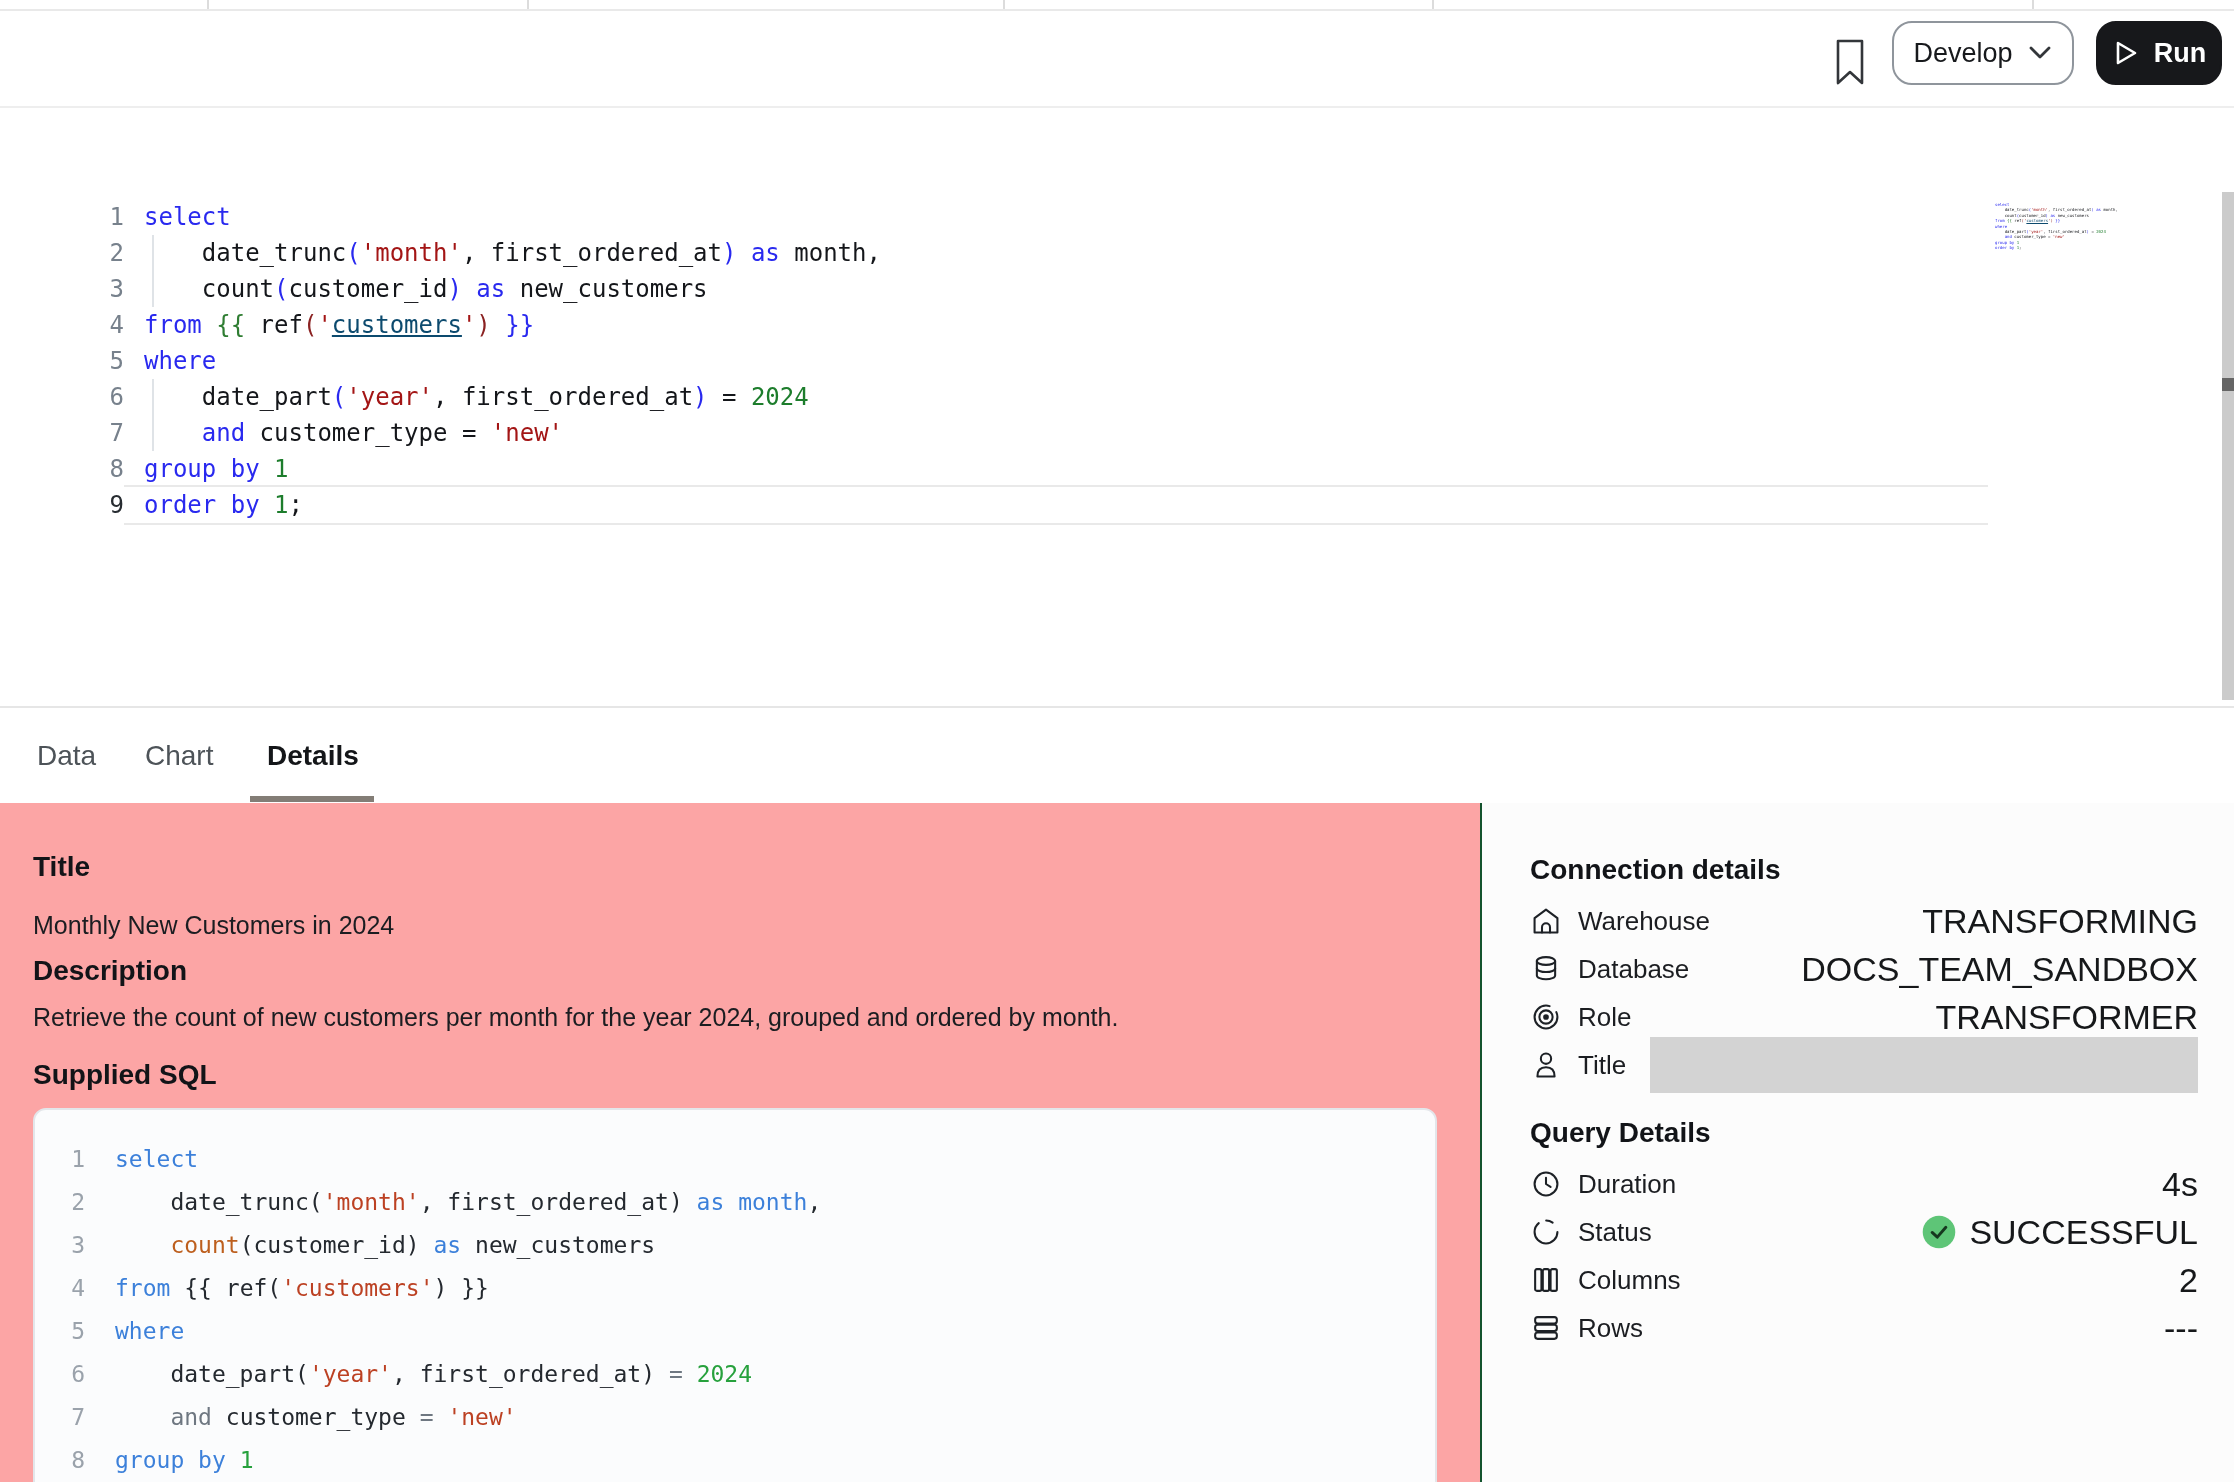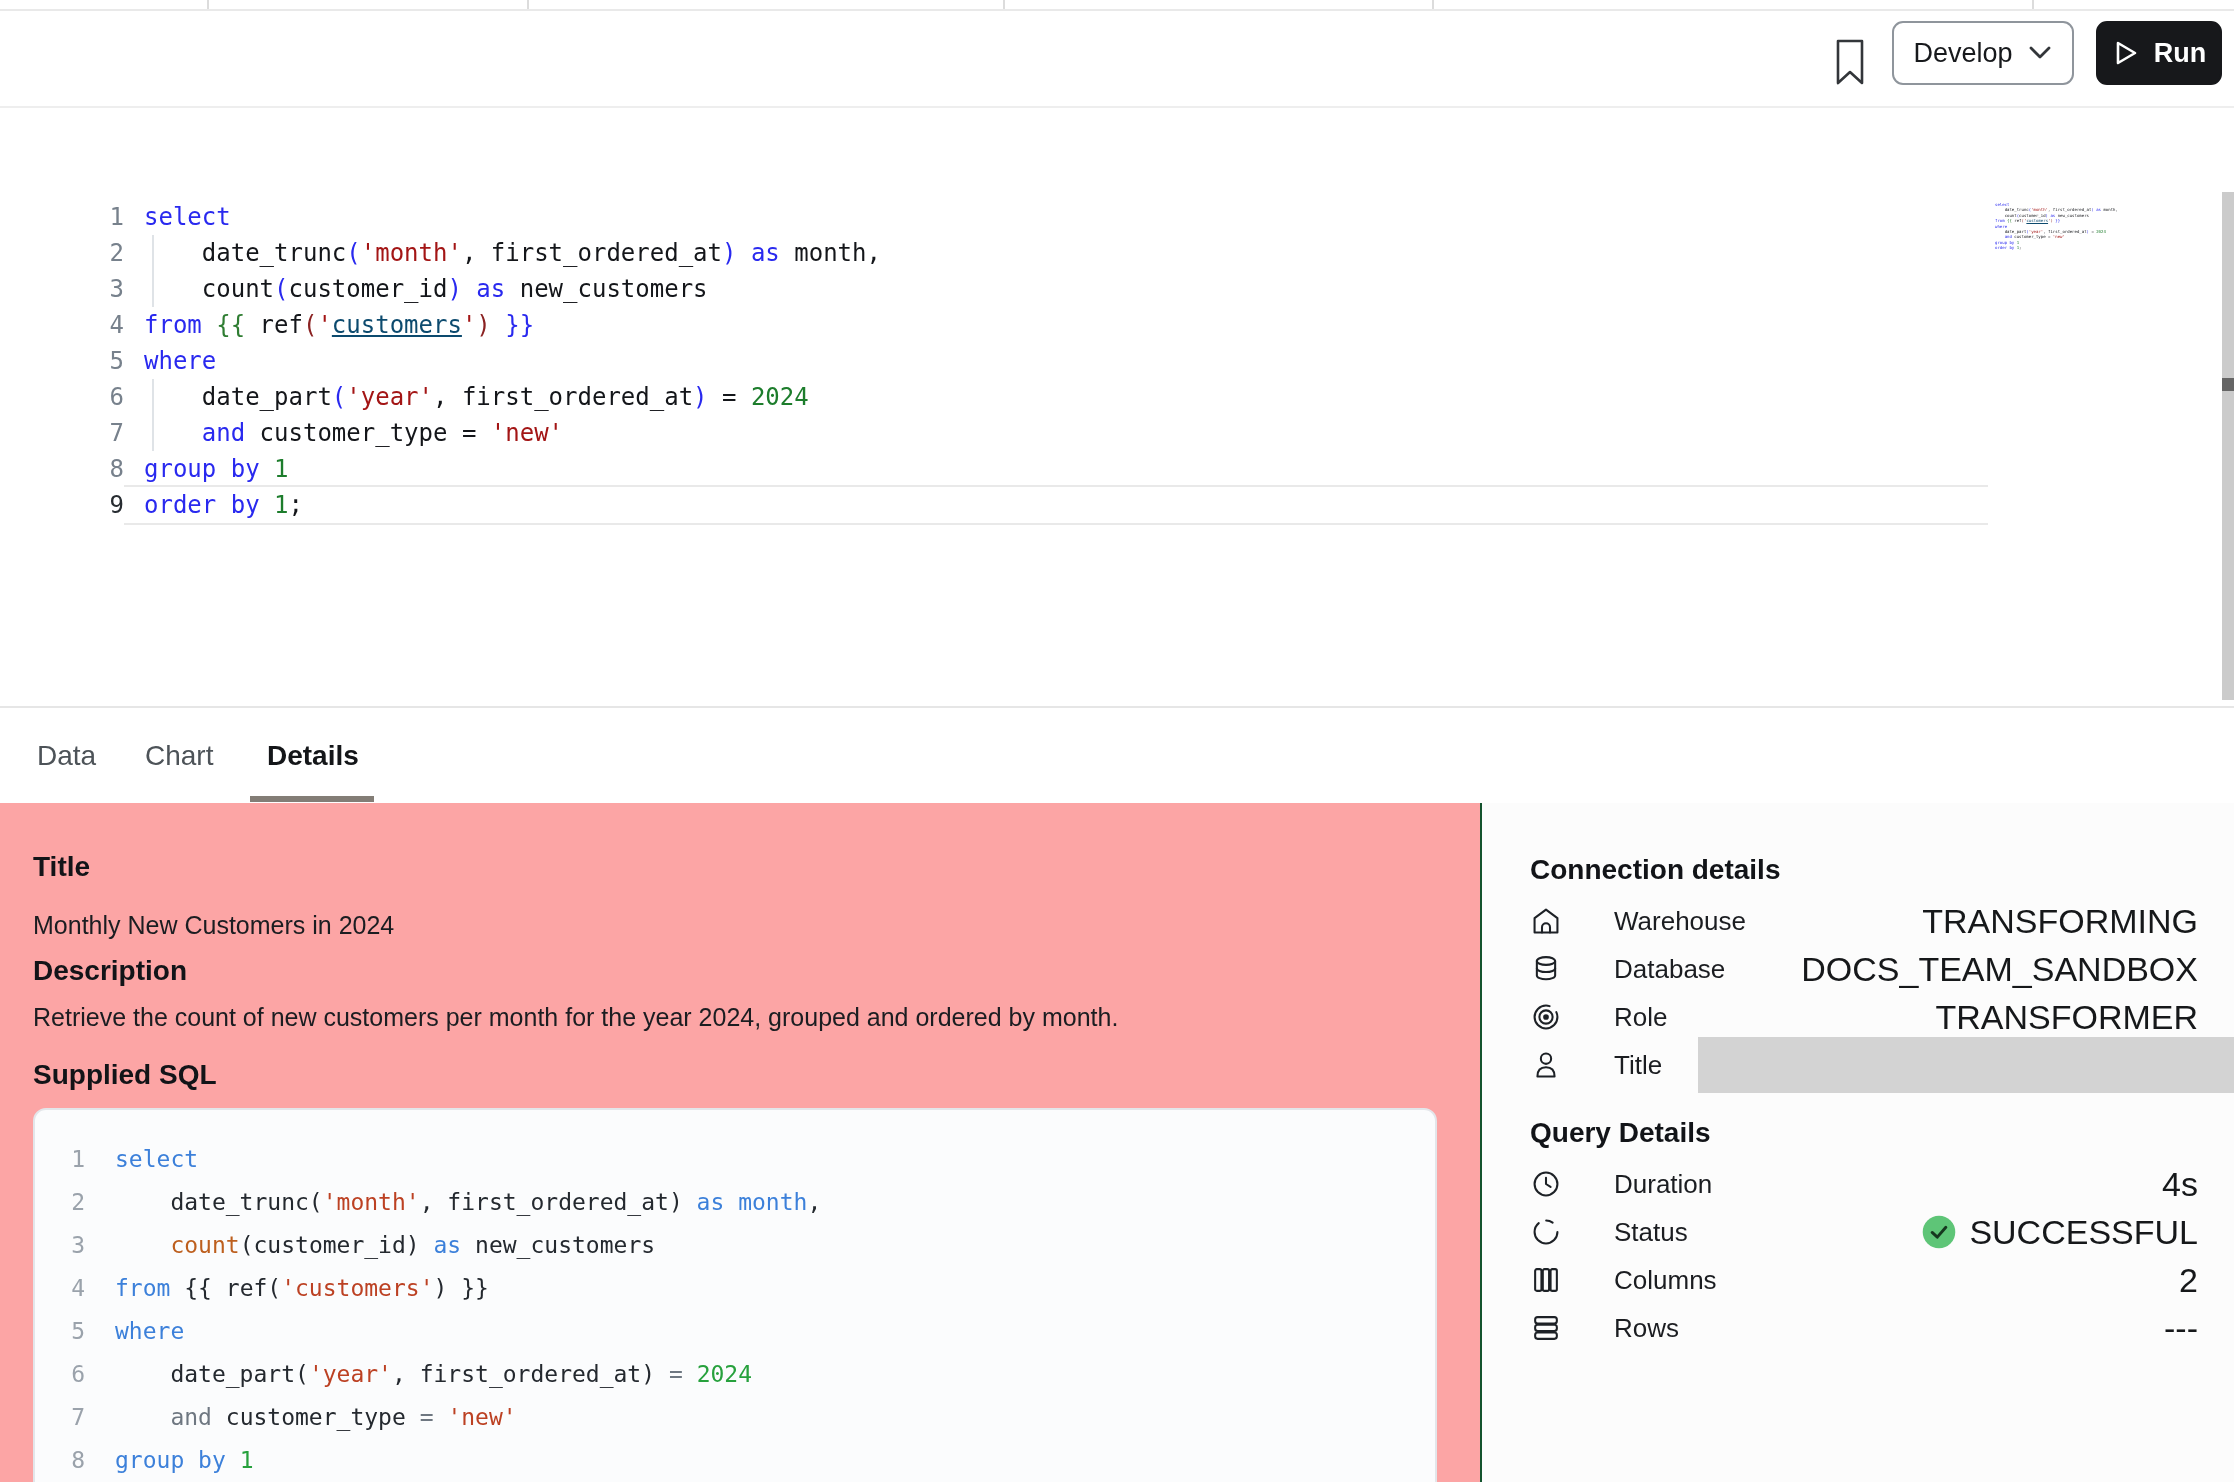--- a/index.html
+++ b/index.html
@@ -8,21 +8,21 @@
 
   
   .top-strip{position:absolute;left:0;top:0;width:100%;height:9px;border-bottom:2px solid #e9e9e9;background:#fff;}
   .top-strip .sep{position:absolute;top:0;width:2px;height:9px;background:#dcdcdc;}
 
   
   .toolbar{position:absolute;left:0;top:11px;width:100%;height:95px;border-bottom:2px solid #eeeeee;background:#fff;}
   .icon-btn{position:absolute;background:none;border:none;padding:0;cursor:pointer;}
   .bookmark{left:1828px;top:26px;width:44px;height:52px;}
   .btn{position:absolute;display:flex;align-items:center;justify-content:center;gap:14px;
-       font-family:"Liberation Sans",sans-serif;font-size:27px;border-radius:11px;cursor:pointer;}
+       font-family:"Liberation Sans",sans-serif;font-size:27px;border-radius:20px;cursor:pointer;}
   .btn-develop{left:1892px;top:10px;width:182px;height:64px;background:#fff;border:2px solid #8f959c;color:#17191c;}
   .btn-run{left:2096px;top:10px;width:126px;height:64px;background:#17181b;border:2px solid #17181b;color:#fff;font-weight:600;}
 
   
   .status-pill{position:absolute;left:20px;top:121px;height:60px;display:inline-flex;align-items:center;gap:16px;
                padding:0 26px 0 14px;background:#eaf7ed;border-radius:16px;}
   .status-pill .txt{font-size:28px;font-weight:600;color:#2c8340;}
   .env-pill{position:absolute;left:384px;top:119px;height:62px;display:inline-flex;align-items:center;gap:16px;
             padding:0 20px 0 24px;background:#fff;border:2px solid #d6d6d6;border-radius:13px;cursor:pointer;}
   .env-pill .lbl{font-size:27px;color:#17191c;}
@@ -86,21 +86,21 @@
   .theme-box .tk-num{color:#27a13d;}
   .theme-box .tk-op{color:#6e7781;}
   .theme-box .tk-gr{color:#6e7781;}
 
   
   .right-panel{position:absolute;left:1480px;top:0;width:754px;height:679px;background:#fcfcfc;
                border-left:2px solid #14532d;box-sizing:border-box;padding:50px 36px 0 48px;}
   .rp-heading{font-size:28px;font-weight:700;color:#121418;line-height:34px;}
   .rp-heading.second{margin-top:27px;}
   .rp-rows{margin-top:10px;}
-  .rp-row{display:flex;align-items:center;height:48px;gap:36px;}
+  .rp-row{display:flex;align-items:center;height:48px;}
   .rp-row .ric{flex:none;width:32px;height:32px;margin-right:16px;display:flex;align-items:center;}
   .rp-row .rlbl{font-size:26px;color:#1b1d21;}
   .rp-row .rval{margin-left:auto;font-size:34px;color:#16181a;display:flex;align-items:center;gap:12px;}
   .redact{background:#d3d3d3;}
   .redact-schema{width:182px;height:50px;}
   .redact-user{width:548px;height:56px;}
 
   svg{display:block;}
 </style>
 </head>

